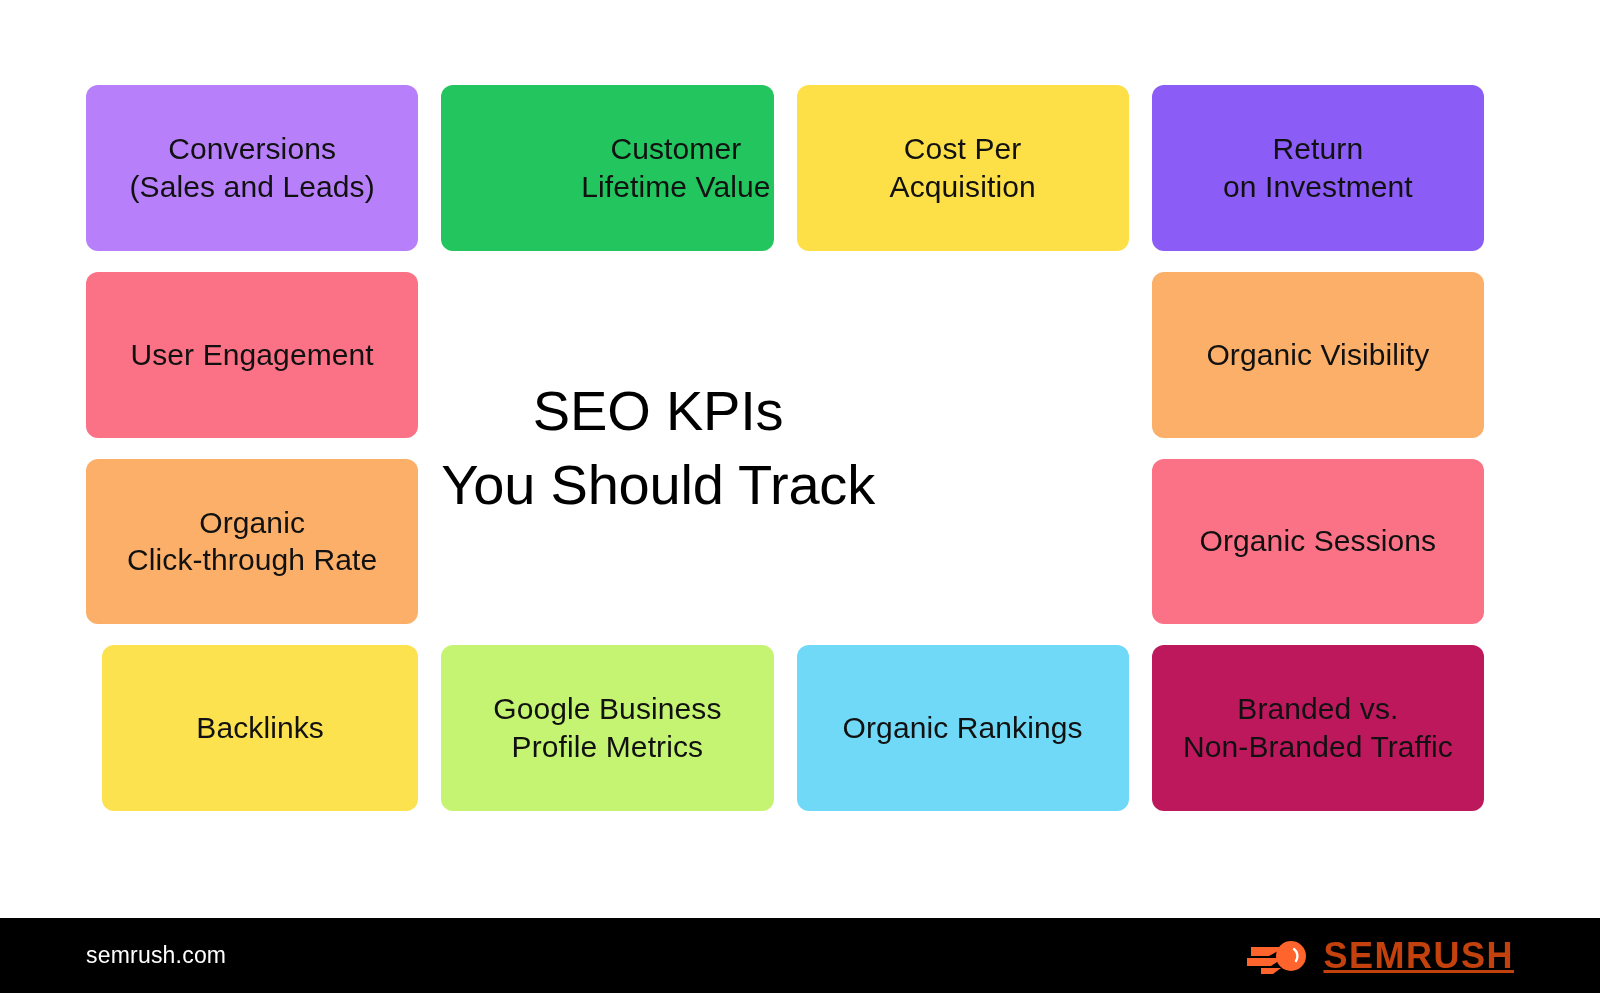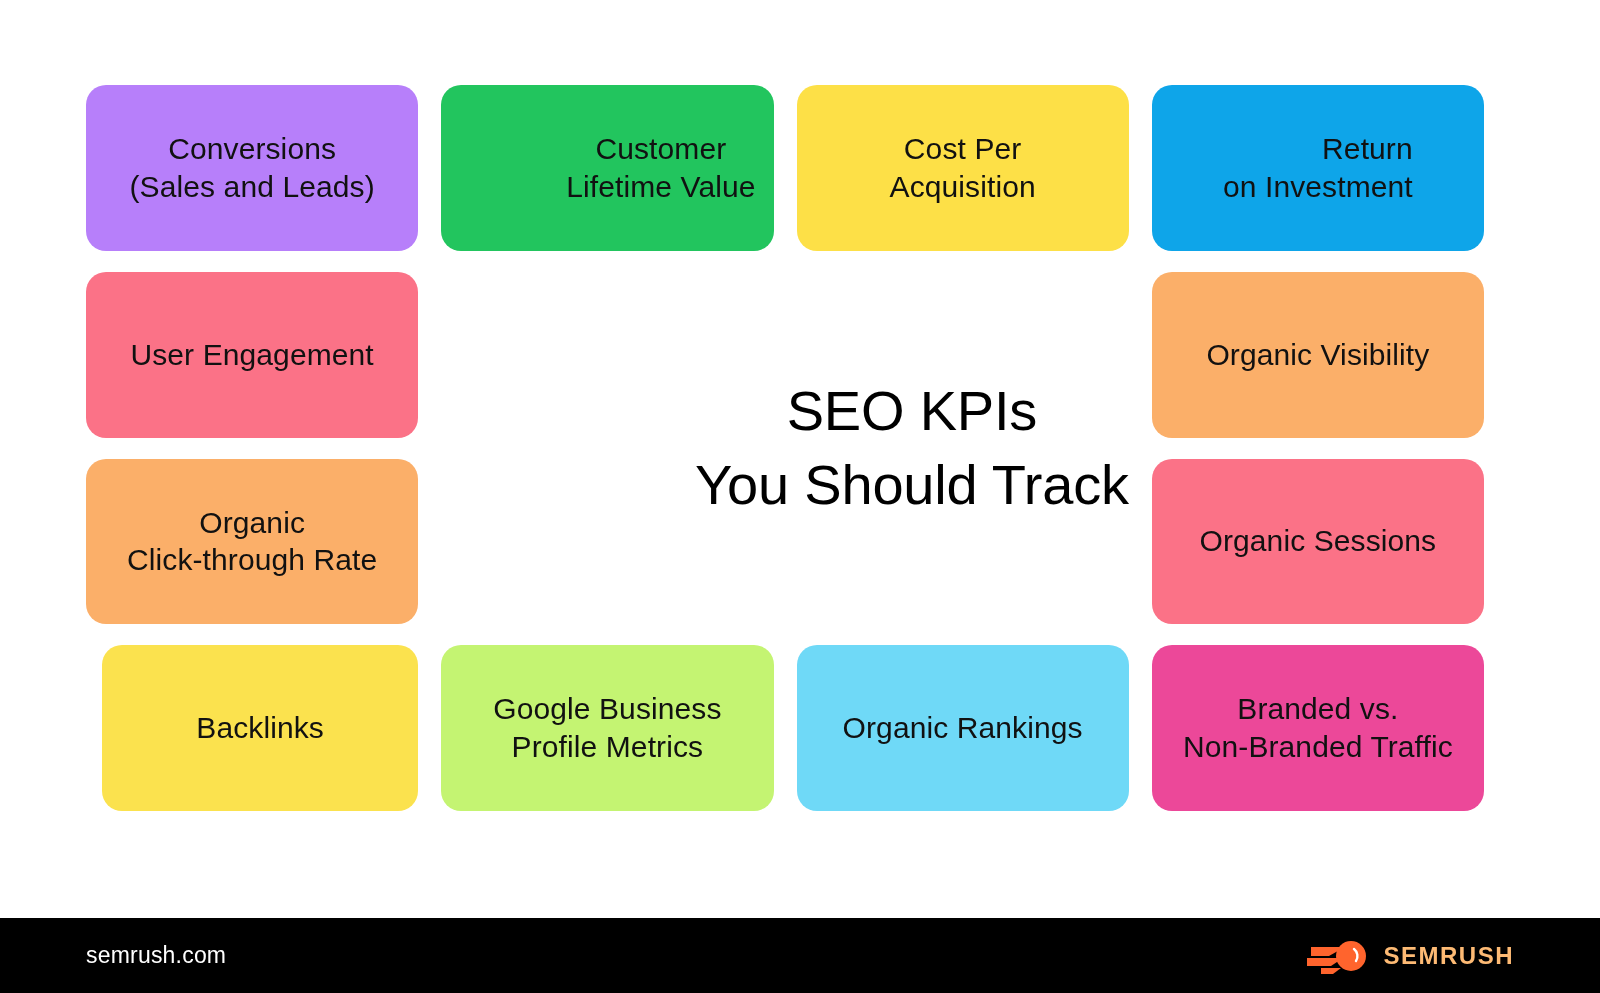--- a/index.html
+++ b/index.html
@@ -30,44 +30,44 @@
     width: 1398px;
     height: 726px;
     display: grid;
     grid-template-columns: repeat(4, 1fr);
     grid-template-rows: repeat(4, 1fr);
     column-gap: 23px;
     row-gap: 21px;
   }
 
   .kpi-card {
-    border-radius: 20px;
+    border-radius: 12px;
     display: flex;
     align-items: center;
     justify-content: center;
     text-align: center;
     color: #111111;
     font-size: 30px;
     line-height: 1.26;
     font-weight: 400;
     letter-spacing: 0.1px;
-    padding: 6px 18px;
+    padding: 6px 3px;
     box-sizing: border-box;
   }
 
   .kpi-card .card-line {
     display: block;
   }
 
   .center-title {
     grid-column: 2 / span 2;
     grid-row: 2 / span 2;
     display: flex;
     align-items: center;
-    justify-content: flex-end;
+    justify-content: flex-start;
     text-align: center;
     background: transparent;
   }
 
   .center-title .title-text {
     font-size: 56px;
     line-height: 1.33;
     color: #000000;
     font-weight: 400;
     letter-spacing: -0.2px;
@@ -104,24 +104,25 @@
     gap: 14px;
   }
 
   .footer-logo .logo-mark {
     display: block;
     width: 62px;
     height: 38px;
   }
 
   .footer-logo .logo-word {
-    color: #fdba74;
-    font-size: 24px;
+    color: #c2410c;
+    font-size: 36px;
     font-weight: 700;
     letter-spacing: 1.5px;
+    text-decoration: underline;
   }
 </style>
 </head>
 <body>
 
 <div id="infographic">
 
   <div class="grid-area">
 
     <div class="kpi-card" style="grid-area: 1 / 1; background: rgb(183, 127, 250);">
@@ -135,21 +136,21 @@
           <span class="card-line">Customer</span>
           <span class="card-line">Lifetime Value</span>
         </div>
       </div>
       <div class="kpi-card" style="grid-area: 1 / 3; background: #fde047;">
         <div>
           <span class="card-line">Cost Per</span>
           <span class="card-line">Acquisition</span>
         </div>
       </div>
-      <div class="kpi-card" style="grid-area: 1 / 4; background: #0ea5e9; text-align: right;">
+      <div class="kpi-card" style="grid-area: 1 / 4; background: #8b5cf6;">
         <div>
           <span class="card-line">Return</span>
           <span class="card-line">on Investment</span>
         </div>
       </div>
       <div class="kpi-card" style="grid-area: 2 / 1; background: rgb(251, 114, 135);">
         <div>
           <span class="card-line">User Engagement</span>
         </div>
       </div>
@@ -178,21 +179,21 @@
         <div>
           <span class="card-line">Google Business</span>
           <span class="card-line">Profile Metrics</span>
         </div>
       </div>
       <div class="kpi-card" style="grid-area: 4 / 3; background: rgb(111, 217, 247);">
         <div>
           <span class="card-line">Organic Rankings</span>
         </div>
       </div>
-      <div class="kpi-card" style="grid-area: 4 / 4; background: #ec4899;">
+      <div class="kpi-card" style="grid-area: 4 / 4; background: #be185d;">
         <div>
           <span class="card-line">Branded vs.</span>
           <span class="card-line">Non-Branded Traffic</span>
         </div>
       </div>
       <div class="center-title">
       <div class="title-text">
         <span class="title-line">SEO KPIs</span>
         <span class="title-line">You Should Track</span>
       </div>

